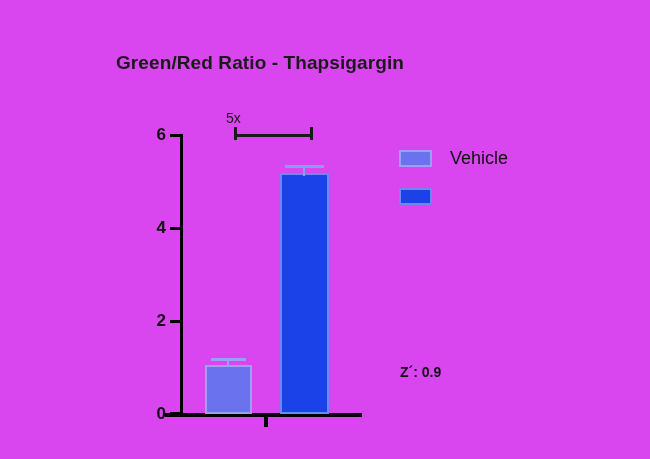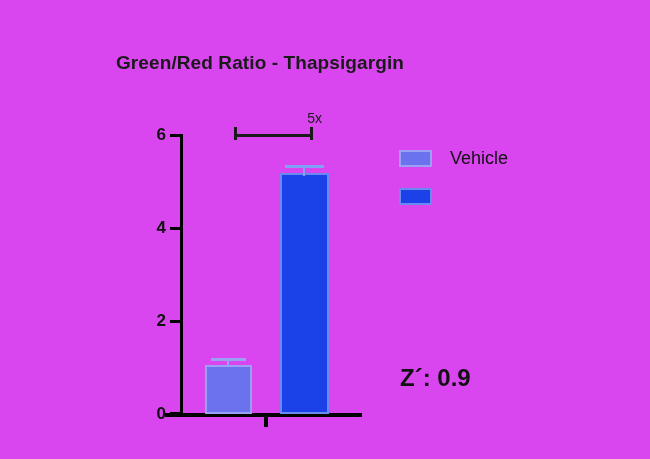--- a/index.html
+++ b/index.html
@@ -124,21 +124,21 @@
     top: -7px;
     width: 3px;
     height: 13px;
     background: #1a1a1a;
   }
   #bracket-label {
     position: absolute;
     left: 226px;
     top: 110px;
     width: 96px;
-    text-align: right;
+    text-align: left;
     font-size: 14px;
     color: #1a1a1a;
   }
 
   
   #legend {
     position: absolute;
     left: 399px;
     top: 139px;
   }
@@ -158,21 +158,21 @@
     font-size: 18px;
     color: #111111;
     white-space: nowrap;
   }
 
   
   #zprime {
     position: absolute;
     left: 400px;
     top: 364px;
-    font-size: 24px;
+    font-size: 14px;
     font-weight: bold;
     color: #111111;
     white-space: nowrap;
   }
 </style>
 </head>
 <body>
 
 <div id="figure">
 

